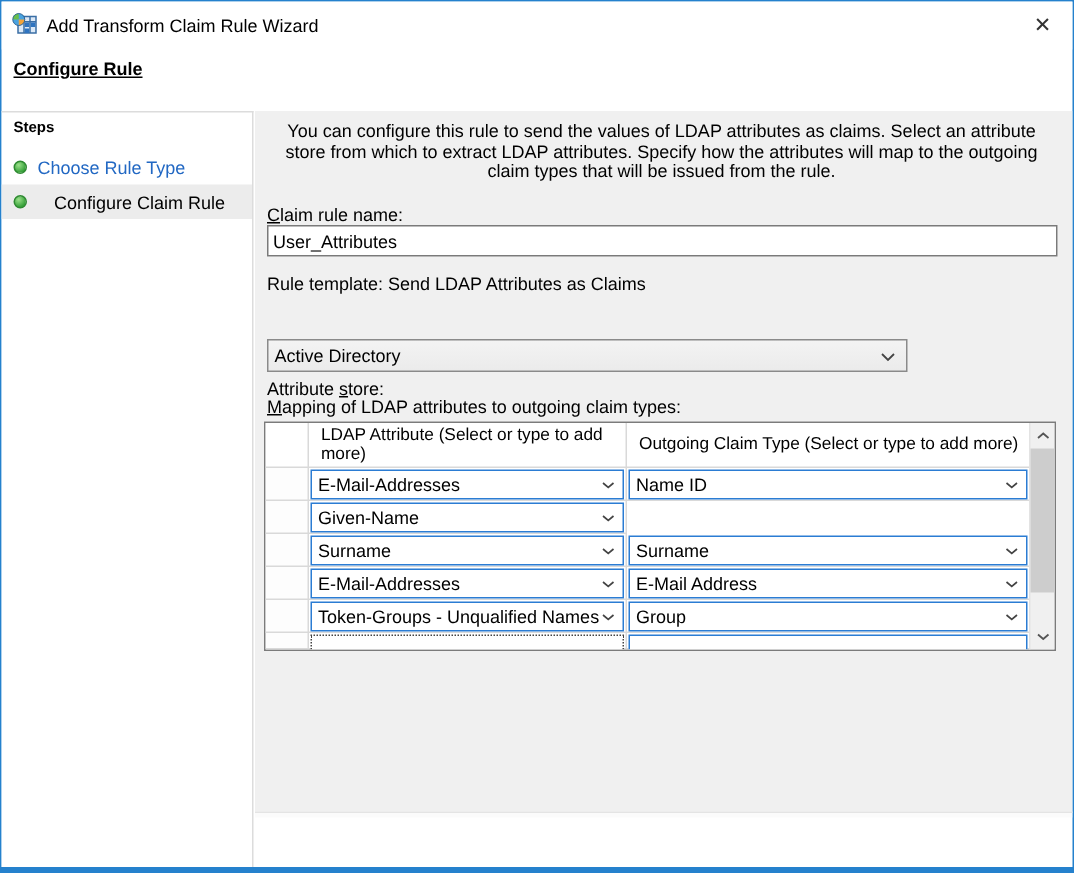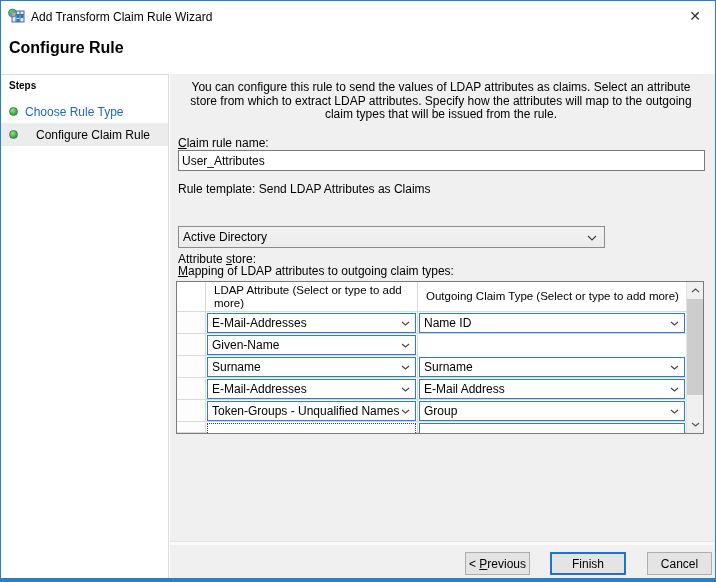--- a/index.html
+++ b/index.html
@@ -12,21 +12,21 @@
   }
 
   
   .titlebar{ position:absolute; left:0; top:0; right:0; height:32px; background:#fff; }
   .app-icon{ position:absolute; left:7px; top:7px; width:17px; height:17px; }
   .title-text{ position:absolute; left:30px; top:0; height:32px; line-height:32px; font-size:12px; color:#000; }
   .close-btn{ position:absolute; right:0; top:0; width:40px; height:30px; text-align:center; line-height:30px;
               font-size:14px; color:#333; cursor:default; }
 
   
-  .page-heading{ position:absolute; left:8px; top:38px; font-size:16px; font-weight:bold; color:#000; }
+  .page-heading{ position:absolute; left:8px; top:38px; font-size:12px; font-weight:bold; color:#000;text-decoration:underline; }
 
   
   .sidebar{ position:absolute; left:0; top:73px; width:168px; bottom:0; background:#fff;
             border-top:1px solid #dcdcdc; border-right:1px solid #dcdcdc; }
   .steps-header{ position:absolute; left:8px; top:5px; font-weight:bold; font-size:10px; }
   .step-item{ position:absolute; left:0; right:0; height:23px; display:flex; align-items:center; }
   .step-item.first{ top:25px; }
   .step-item.active{ top:48px; background:#ececec; }
   .step-dot{ width:9px; height:9px; border-radius:50%; margin-left:8px; flex:0 0 auto;
              background:radial-gradient(circle at 35% 30%, #9be08a, #3aa33c 70%); border:1px solid #2e8a31; }
@@ -269,19 +269,14 @@
         <div class="sbtn down">
           <svg width="9" height="5" viewBox="0 0 9 5">
               <polyline points="1,1 4.5,4 8,1" fill="none" stroke="#555" stroke-width="1.2"></polyline>
             </svg>
         </div>
       </div>
     </div>
   </div>
 
   <div class="footer-sep"></div>
-  <div class="buttonbar">
-    <button class="btn btn-prev"><span>&lt; </span><span class="u">P</span><span>revious</span></button>
-    <button class="btn btn-finish">Finish</button>
-    <button class="btn btn-cancel">Cancel</button>
-  </div>
 
 </div>
 
 </body></html>

